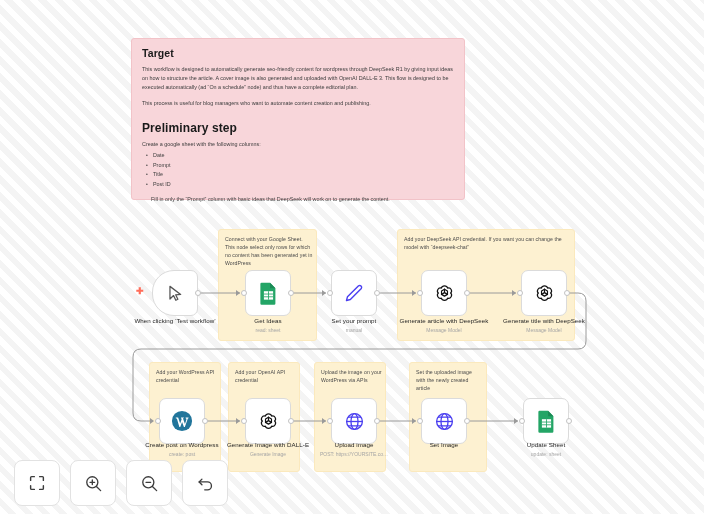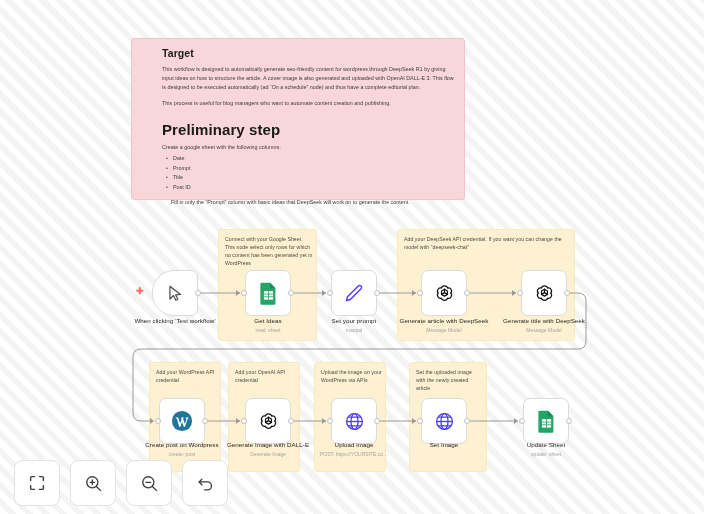--- a/index.html
+++ b/index.html
@@ -49,21 +49,21 @@
 
   
   .note-h1 {
     font-size: 10.5px;
     font-weight: bold;
     color: #1a1a1a;
     margin: 0 0 6px 0;
     letter-spacing: 0.1px;
   }
   .note-h2 {
-    font-size: 15px;
+    font-size: 12px;
     font-weight: bold;
     color: #1a1a1a;
     margin: 13px 0 5px 0;
     letter-spacing: 0.1px;
   }
   .note-p {
     font-size: 5.4px;
     line-height: 1.68;
     color: #3d3d3d;
     margin: 0 0 7px 0;
@@ -195,21 +195,21 @@
   .tool-btn svg { display: block; }
 
   
   .icon-wrap { display:flex; align-items:center; justify-content:center; }
 </style>
 </head>
 <body>
 
 <div id="canvas">
 
-  <div class="sticky pink" style="left:131px; top:38px; width:334px; height:162px;padding-left:20px;">
+  <div class="sticky pink" style="left:131px; top:38px; width:334px; height:162px;">
     <div style="padding:8px 10px 0 10px;">
       <div class="note-h1">Target</div>
       <div class="note-p">This workflow is designed to automatically generate seo-friendly content for wordpress through DeepSeek R1 by giving input ideas on how to structure the article. A cover image is also generated and uploaded with OpenAI DALL-E 3. This flow is designed to be executed automatically (ad “On a schedule” node) and thus have a complete editorial plan.</div>
       <div class="note-p">This process is useful for blog managers who want to automate content creation and publishing.</div>
       <div class="note-h2">Preliminary step</div>
       <div class="note-p" style="margin-bottom:2px;">Create a google sheet with the following columns:</div>
       <ul class="note-ul">
         <li>Date</li>
         <li>Prompt</li>
         <li>Title</li>

